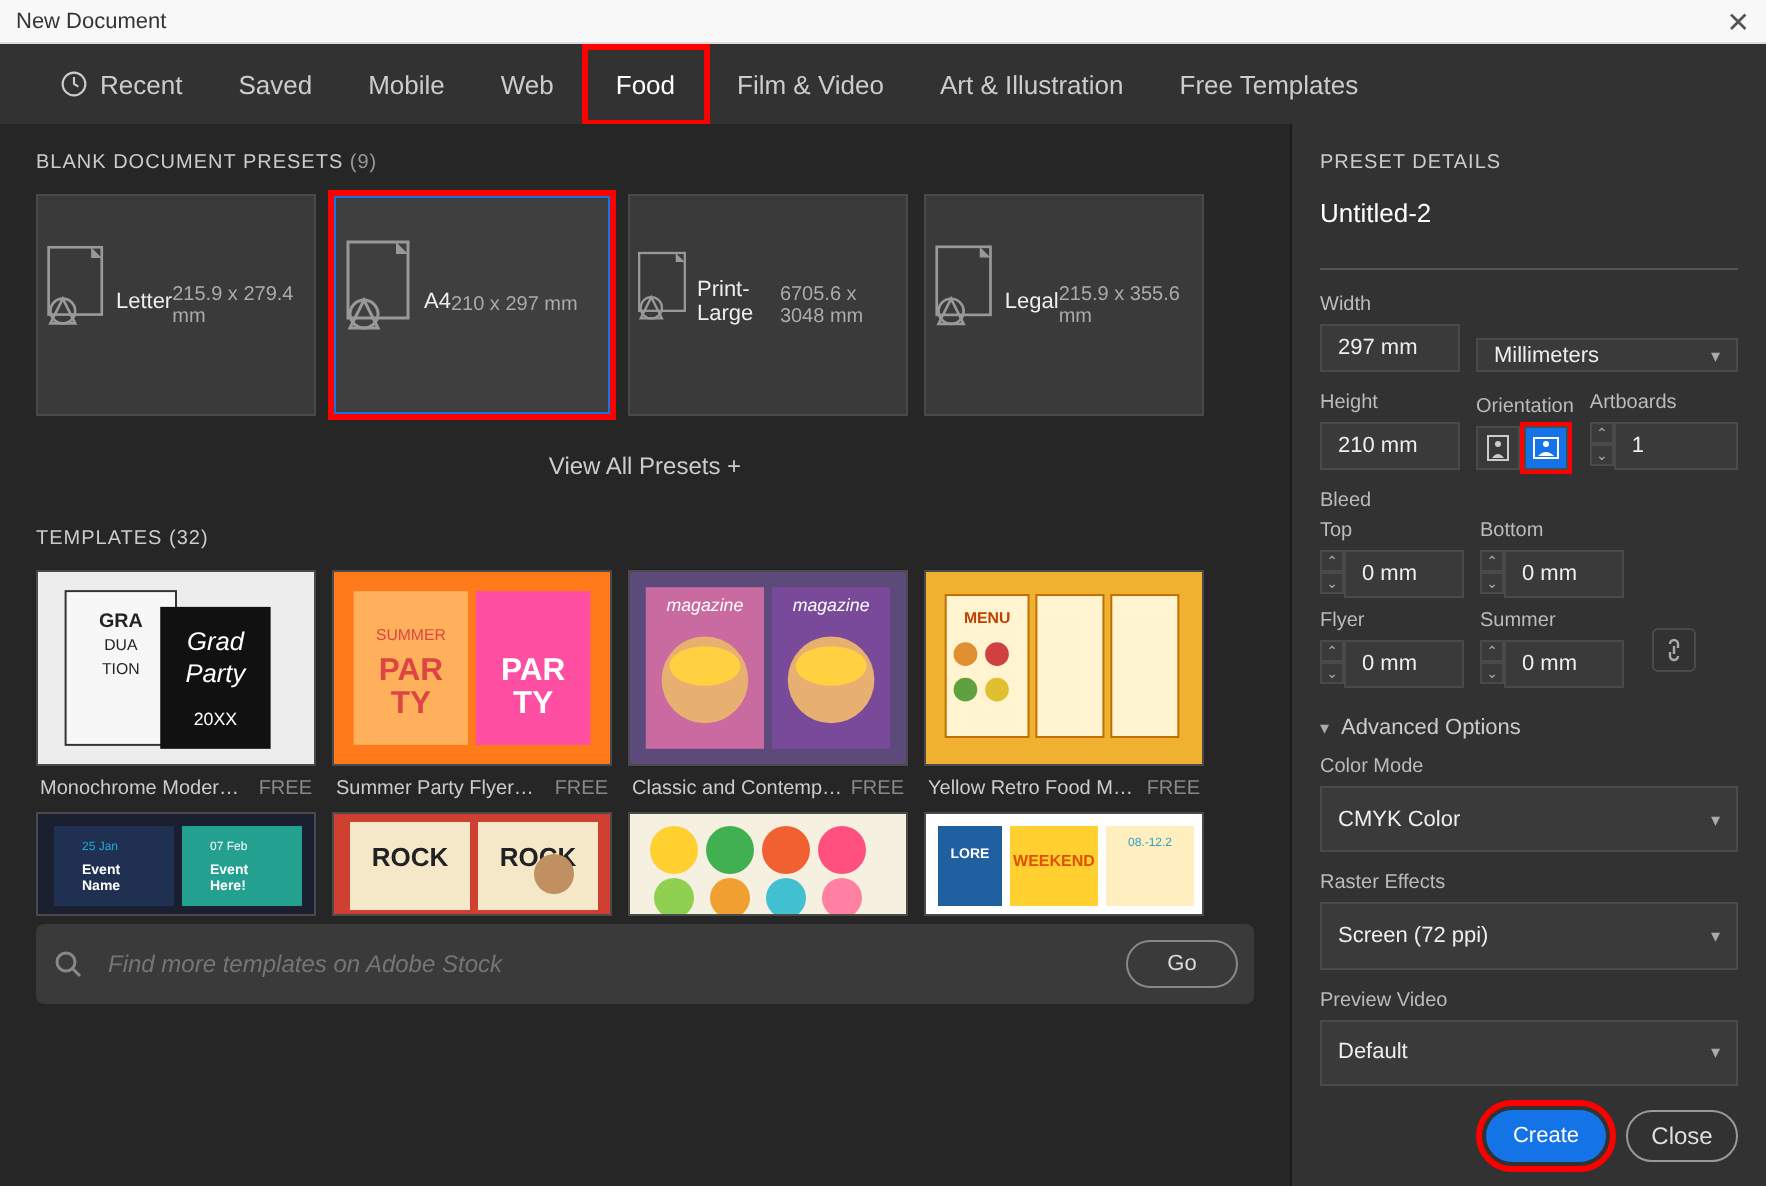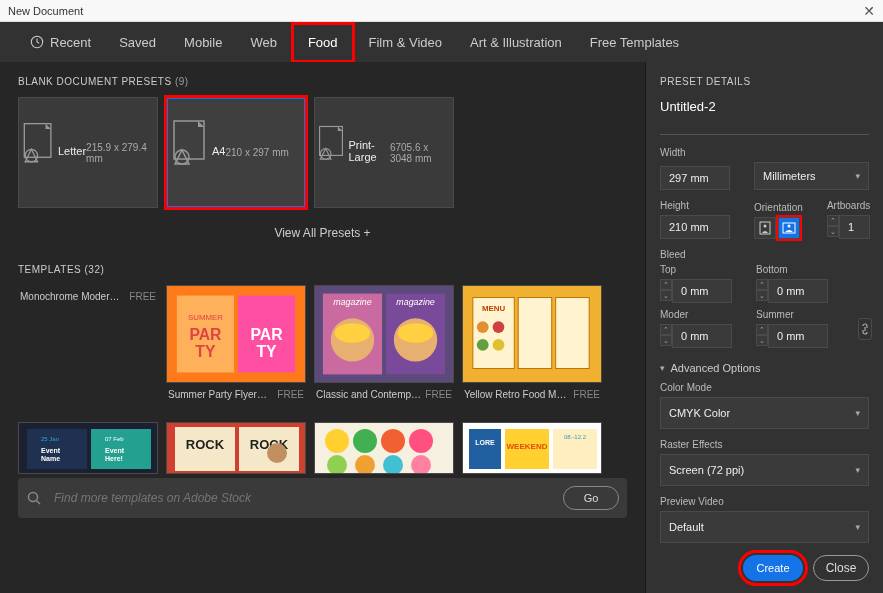--- a/index.html
+++ b/index.html
@@ -25,33 +25,33 @@
   .preset-icon { width: 44px; height: 50px; margin-bottom: 18px; }
   .preset-name { color: #eee; font-size: 11px; margin-bottom: 4px; }
   .preset-dim { color: #aaa; font-size: 10px; }
   .view-all { text-align: center; margin-top: 18px; color: #ccc; font-size: 12px; cursor: pointer; }
   .templates-label { font-size: 10px; letter-spacing: 0.5px; color: #ccc; margin: 24px 0 10px 0; }
   .templates-row { display: flex; gap: 8px; }
   .template { width: 140px; }
   .template-thumb { width: 140px; height: 98px; background: #555; border: 1px solid #4a4a4a; display: flex; align-items: center; justify-content: center; overflow: hidden; }
   .template-label { display: flex; justify-content: space-between; color: #ccc; font-size: 10px; padding: 6px 2px; }
   .template-free { color: #888; }
-  .templates-row2 { display: flex; gap: 8px; margin-top: 16px; }
+  .templates-row2 { display: flex; gap: 8px; margin-top: 0; }
   .template-thumb2 { width: 140px; height: 52px; background: #555; border: 1px solid #4a4a4a; overflow: hidden; }
   .searchbar { margin-top: 4px; height: 40px; background: #3a3a3a; border-radius: 4px; display: flex; align-items: center; padding: 0 8px; gap: 12px; }
   .search-input { flex: 1; background: transparent; border: none; color: #888; font-size: 12px; outline: none; font-style: italic; }
   .go-btn { width: 56px; height: 24px; border: 1px solid #888; border-radius: 12px; color: #ddd; font-size: 11px; display: flex; align-items: center; justify-content: center; cursor: pointer; }
   .right { width: 238px; background: #323232; border-left: 1px solid #1a1a1a; padding: 14px 14px 12px 14px; display: flex; flex-direction: column; font-size: 11px; color: #ccc; overflow-y: auto; position: relative; }
   .right-title { font-size: 10px; letter-spacing: 0.5px; color: #ccc; margin-bottom: 12px; }
   .doc-name { color: #fff; font-size: 13px; padding-bottom: 20px; border-bottom: 1px solid #555; margin-bottom: 12px; }
   .field-label { font-size: 10px; color: #bbb; margin-bottom: 4px; }
-  .row { display: flex; gap: 24px; margin-bottom: 10px; align-items: flex-end; }
+  .row { display: flex; gap: 8px; margin-bottom: 10px; align-items: flex-end; }
   .input { height: 24px; background: #3a3a3a; border: 1px solid #4a4a4a; color: #eee; padding: 0 8px; font-size: 11px; display: flex; align-items: center; }
   .input.w1 { width: 70px; }
-  .select { height: 28px; background: #3a3a3a; border: 1px solid #4a4a4a; color: #eee; padding: 0 8px; font-size: 11px; display: flex; align-items: center; justify-content: space-between; flex: 1; cursor: pointer; }
+  .select { height: 17px; background: #3a3a3a; border: 1px solid #4a4a4a; color: #eee; padding: 0 8px; font-size: 11px; display: flex; align-items: center; justify-content: space-between; flex: 1; cursor: pointer; }
   .chev { font-size: 9px; color: #aaa; }
   .orient-btn { width: 22px; height: 22px; background: #3a3a3a; border: 1px solid #4a4a4a; display: flex; align-items: center; justify-content: center; cursor: pointer; }
   .orient-btn.active { background: #1473e6; }
   .orient-btn.highlight { outline: 2px solid #ff0000; }
   .stepper { display: flex; flex-direction: column; width: 12px; }
   .step { height: 11px; background: #3a3a3a; border: 1px solid #4a4a4a; font-size: 7px; color: #aaa; display: flex; align-items: center; justify-content: center; cursor: pointer; }
   .bleed-grid .row { margin-bottom: 6px; }
   .bleed-input { display: flex; }
   .bleed-input .input { width: 60px; }
   .link-icon { width: 22px; height: 22px; border: 1px solid #4a4a4a; border-radius: 3px; display: flex; align-items: center; justify-content: center; cursor: pointer; align-self: center; margin-left: 6px; color: #aaa; }
@@ -132,29 +132,52 @@
           <div class="preset">
             <svg class="preset-icon" viewBox="0 0 44 50">
                 <rect x="6" y="2" width="30" height="38" fill="none" stroke="#999" stroke-width="1.5"></rect>
                 <path d="M30 2 L36 8 L30 8 Z" fill="#999"></path>
                 <circle cx="14" cy="38" r="7" fill="none" stroke="#999" stroke-width="1.5"></circle>
                 <path d="M14 31 L21 45 L7 45 Z" fill="none" stroke="#999" stroke-width="1.5"></path>
               </svg>
             <div class="preset-name">Print-Large</div>
             <div class="preset-dim">6705.6 x 3048 mm</div>
           </div>
+          <div class="preset">
+            <svg class="preset-icon" viewBox="0 0 44 50">
+                <rect x="6" y="2" width="30" height="38" fill="none" stroke="#999" stroke-width="1.5"></rect>
+                <path d="M30 2 L36 8 L30 8 Z" fill="#999"></path>
+                <circle cx="14" cy="38" r="7" fill="none" stroke="#999" stroke-width="1.5"></circle>
+                <path d="M14 31 L21 45 L7 45 Z" fill="none" stroke="#999" stroke-width="1.5"></path>
+              </svg>
+            <div class="preset-name">Legal</div>
+            <div class="preset-dim">215.9 x 355.6 mm</div>
+          </div>
         </div>
         <div class="view-all">View All Presets +</div>
 
         <div class="templates-label">
           <span>TEMPLATES</span>
           <span class="count">(32)</span>
         </div>
         <div class="templates-row">
           <div class="template">
+            <div class="template-thumb">
+              <svg width="140" height="98" viewBox="0 0 140 98">
+                  <rect width="140" height="98" fill="#ededed"></rect>
+                  <rect x="14" y="10" width="56" height="78" fill="#f7f7f7" stroke="#333"></rect>
+                  <text x="42" y="28" font-size="10" text-anchor="middle" fill="#222" font-weight="bold">GRA</text>
+                  <text x="42" y="40" font-size="8" text-anchor="middle" fill="#222">DUA</text>
+                  <text x="42" y="52" font-size="8" text-anchor="middle" fill="#222">TION</text>
+                  <rect x="62" y="18" width="56" height="72" fill="#111"></rect>
+                  <text x="90" y="40" font-size="13" font-style="italic" text-anchor="middle" fill="#fff">Grad</text>
+                  <text x="90" y="56" font-size="13" font-style="italic" text-anchor="middle" fill="#fff">Party</text>
+                  <text x="90" y="78" font-size="9" text-anchor="middle" fill="#fff">20XX</text>
+                </svg>
+            </div>
             <div class="template-label">
                 <span>Monochrome Moder…</span>
                 <span class="template-free">FREE</span>
               </div>
           </div>
           <div class="template">
             <div class="template-thumb">
               <svg width="140" height="98" viewBox="0 0 140 98">
                   <rect width="140" height="98" fill="#ff7a1a"></rect>
                   <rect x="10" y="10" width="58" height="78" fill="#ffb05a"></rect>
@@ -337,21 +360,21 @@
                   <div class="stepper">
                     <div class="step">⌃</div>
                     <div class="step">⌄</div>
                   </div>
                   <div class="input">0 mm</div>
                 </div>
             </div>
           </div>
           <div class="row">
             <div class="col">
-              <div class="field-label">Moder</div>
+              <div class="field-label">Flyer</div>
               <div class="bleed-input">
                   <div class="stepper">
                     <div class="step">⌃</div>
                     <div class="step">⌄</div>
                   </div>
                   <div class="input">0 mm</div>
                 </div>
             </div>
             <div class="col">
               <div class="field-label">Summer</div>

